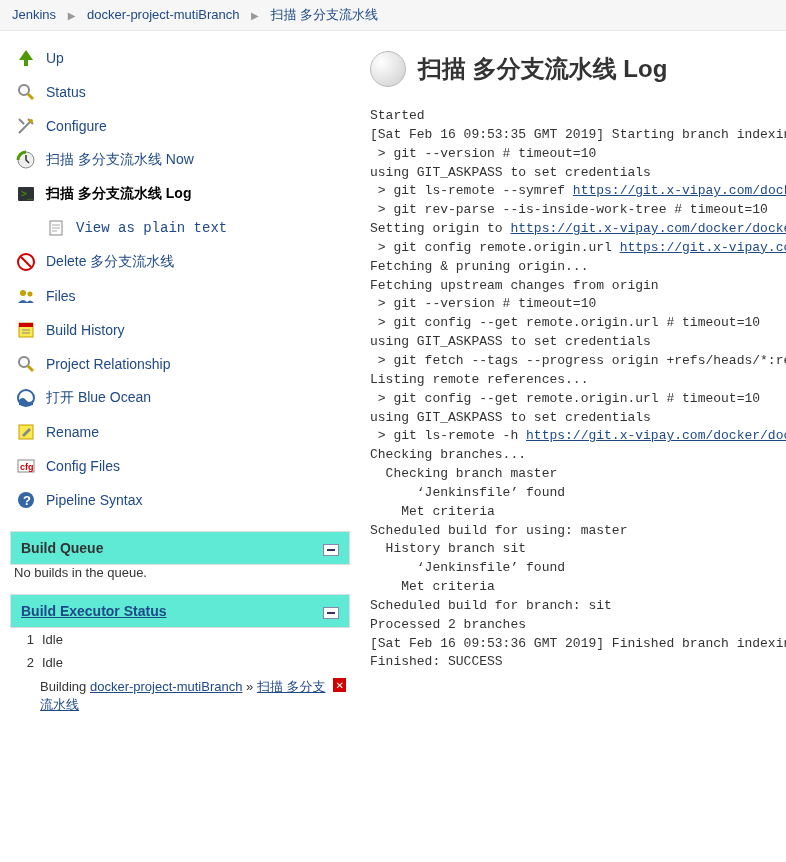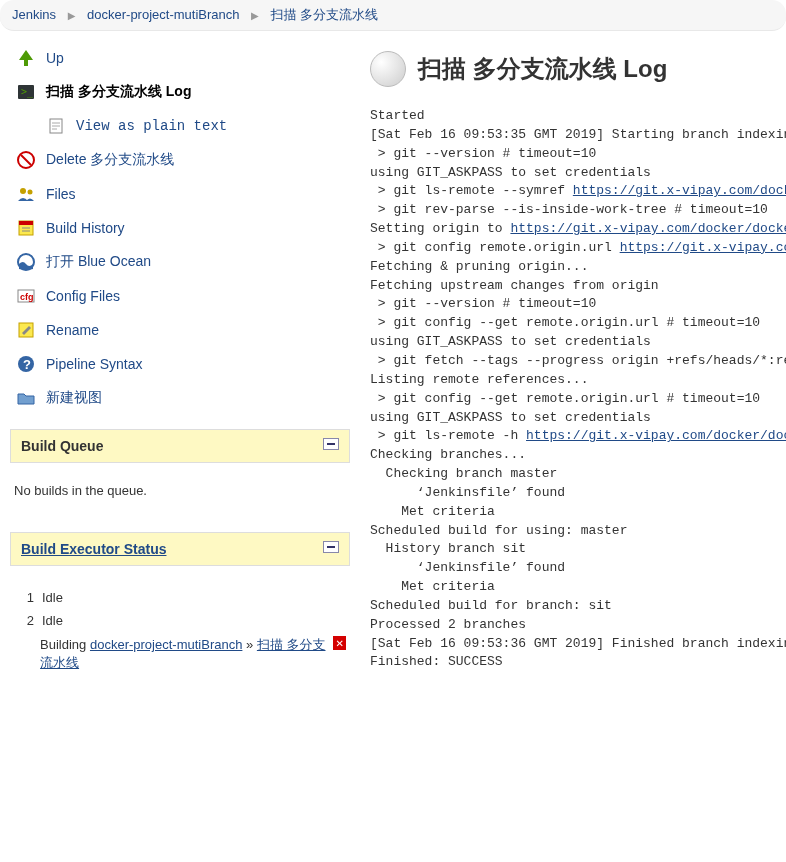--- a/index.html
+++ b/index.html
@@ -1,30 +1,30 @@
 <!DOCTYPE html>
 <html><head>
 <meta charset="utf-8">
 <style>
 * { box-sizing: border-box; margin: 0; padding: 0; }
 body { font-family: Helvetica, Arial, sans-serif; font-size: 13px; color: #333; background: #fff; width: 786px; }
-.breadcrumb { background: #f6f6f6; border-bottom: 1px solid #e8e8e8; padding: 6px 12px; font-size: 13px; border-radius: 14px; }
+.breadcrumb { background: #f6f6f6; border-bottom: 1px solid #e8e8e8; padding: 6px 12px; font-size: 13px; }
 .breadcrumb a { color: #204a87; text-decoration: none; }
 .breadcrumb .sep { color: #999; margin: 0 8px; font-size: 10px; }
 .container { display: flex; }
 .sidebar { width: 350px; padding: 10px 0 10px 10px; }
 .nav-item { display: flex; align-items: center; padding: 5px 4px; }
 .nav-item .icon { width: 24px; height: 24px; margin-right: 8px; display: inline-flex; align-items: center; justify-content: center; font-size: 16px; }
 .nav-item a { color: #204a87; text-decoration: none; font-size: 14px; }
 .nav-item.active a { font-weight: bold; color: #000; }
 .nav-sub { margin-left: 30px; font-family: Liberation Mono, monospace; }
 .panel { margin-top: 14px; }
-.panel-header { background: #fef9c3; border: 1px solid #ddd; padding: 8px 10px; font-weight: bold; display: flex; justify-content: space-between; align-items: flex-start; font-size: 14px; }
+.panel-header { background: #5eead4; border: 1px solid #ddd; padding: 8px 10px; font-weight: bold; display: flex; justify-content: space-between; align-items: flex-end; font-size: 14px; }
 .panel-header a { color: #204a87; text-decoration: underline; }
-.panel-body { padding: 20px 4px; font-size: 13px; }
+.panel-body { padding: 0 4px; font-size: 13px; }
 .exec-row { padding: 4px 0; display: flex; align-items: flex-start; }
 .exec-num { width: 20px; text-align: right; margin-right: 8px; }
 .exec-row a { color: #204a87; text-decoration: underline; }
 .cancel-btn { width: 14px; height: 14px; background: #d40000; color: #fff; font-size: 10px; display: inline-flex; align-items: center; justify-content: center; margin-left: auto; }
 .main { flex: 1; padding: 20px 0 20px 20px; overflow: hidden; }
 .page-title { display: flex; align-items: center; margin-bottom: 20px; }
 .page-title .ball { width: 36px; height: 36px; border-radius: 50%; background: radial-gradient(circle at 30% 30%, #fff, #ccc); border: 1px solid #bbb; margin-right: 12px; }
 .page-title h1 { font-size: 24px; font-weight: bold; }
 .log { font-family: 'Courier New', monospace; font-size: 13px; line-height: 1.45; white-space: pre; overflow: hidden; }
 .log a { color: #204a87; text-decoration: underline; }
@@ -47,20 +47,48 @@
   <div class="sidebar">
 
     <div class="nav-item">
       <span class="icon">
           <svg width="20" height="20">
             <path d="M10 2 L17 12 L12 12 L12 18 L8 18 L8 12 L3 12 Z" fill="#4e9a06"></path>
           </svg>
         </span>
       <a href="#">Up</a>
     </div>
+    <div class="nav-item">
+      <span class="icon">
+          <svg width="20" height="20">
+            <circle cx="8" cy="8" r="5" fill="none" stroke="#888" stroke-width="2"></circle>
+            <line x1="12" y1="12" x2="17" y2="17" stroke="#c4a000" stroke-width="3"></line>
+          </svg>
+        </span>
+      <a href="#">Status</a>
+    </div>
+    <div class="nav-item">
+      <span class="icon">
+          <svg width="20" height="20">
+            <path d="M3 3 L8 8 M14 6 L6 14 L3 17 L6 14 M12 3 L17 8" stroke="#888" stroke-width="2" fill="none"></path>
+            <circle cx="15" cy="5" r="2" fill="#c4a000"></circle>
+          </svg>
+        </span>
+      <a href="#">Configure</a>
+    </div>
+    <div class="nav-item">
+      <span class="icon">
+          <svg width="20" height="20">
+            <circle cx="10" cy="10" r="8" fill="#eee" stroke="#888"></circle>
+            <path d="M10 5 L10 10 L13 13" stroke="#333" stroke-width="1.5" fill="none"></path>
+            <path d="M2 10 A8 8 0 0 1 10 2" stroke="#4e9a06" stroke-width="3" fill="none"></path>
+          </svg>
+        </span>
+      <a href="#">扫描 多分支流水线 Now</a>
+    </div>
     <div class="nav-item active">
       <span class="icon">
           <svg width="20" height="20">
             <rect x="2" y="3" width="16" height="14" fill="#2e3436" rx="1"></rect>
             <text x="5" y="13" fill="#4e9a06" font-size="10" font-family="monospace">&gt;_</text>
           </svg>
         </span>
       <a href="#">扫描 多分支流水线 Log</a>
     </div>
     <div class="nav-item nav-sub">
@@ -101,60 +129,61 @@
             <rect x="3" y="3" width="14" height="4" fill="#cc0000"></rect>
             <line x1="6" y1="10" x2="14" y2="10" stroke="#888"></line>
             <line x1="6" y1="13" x2="14" y2="13" stroke="#888"></line>
           </svg>
         </span>
       <a href="#">Build History</a>
     </div>
     <div class="nav-item">
       <span class="icon">
           <svg width="20" height="20">
+            <circle cx="8" cy="8" r="5" fill="none" stroke="#888" stroke-width="2"></circle>
+            <line x1="12" y1="12" x2="17" y2="17" stroke="#c4a000" stroke-width="3"></line>
+          </svg>
+        </span>
+      <a href="#">Project Relationship</a>
+    </div>
+    <div class="nav-item">
+      <span class="icon">
+          <svg width="20" height="20">
             <circle cx="10" cy="10" r="8" fill="#fff" stroke="#3465a4" stroke-width="2"></circle>
             <path d="M3 12 Q7 8 10 12 Q13 16 17 12 L17 17 Q10 19 3 17 Z" fill="#3465a4"></path>
           </svg>
         </span>
       <a href="#">打开 Blue Ocean</a>
     </div>
     <div class="nav-item">
       <span class="icon">
           <svg width="20" height="20">
+            <rect x="3" y="3" width="14" height="14" fill="#fce94f" stroke="#c4a000"></rect>
+            <path d="M6 13 L13 6 L15 8 L8 15 Z" fill="#888"></path>
+          </svg>
+        </span>
+      <a href="#">Rename</a>
+    </div>
+    <div class="nav-item">
+      <span class="icon">
+          <svg width="20" height="20">
             <rect x="2" y="4" width="16" height="12" fill="#fff" stroke="#888"></rect>
             <text x="4" y="14" fill="#cc0000" font-size="9" font-weight="bold">cfg</text>
           </svg>
         </span>
       <a href="#">Config Files</a>
     </div>
     <div class="nav-item">
       <span class="icon">
           <svg width="20" height="20">
-            <rect x="3" y="3" width="14" height="14" fill="#fce94f" stroke="#c4a000"></rect>
-            <path d="M6 13 L13 6 L15 8 L8 15 Z" fill="#888"></path>
-          </svg>
-        </span>
-      <a href="#">Rename</a>
-    </div>
-    <div class="nav-item">
-      <span class="icon">
-          <svg width="20" height="20">
             <circle cx="10" cy="10" r="8" fill="#3465a4"></circle>
             <text x="7" y="15" fill="#fff" font-size="13" font-weight="bold">?</text>
           </svg>
         </span>
       <a href="#">Pipeline Syntax</a>
-    </div>
-    <div class="nav-item">
-      <span class="icon">
-          <svg width="20" height="20">
-            <path d="M2 6 L8 6 L10 8 L18 8 L18 16 L2 16 Z" fill="#729fcf" stroke="#3465a4"></path>
-          </svg>
-        </span>
-      <a href="#">新建视图</a>
     </div>
 
     <div class="panel">
       <div class="panel-header">
         <span>Build Queue</span>
         <span class="collapse-icon"></span>
       </div>
       <div class="panel-body">
         <span>No builds in the queue.</span>
       </div>

